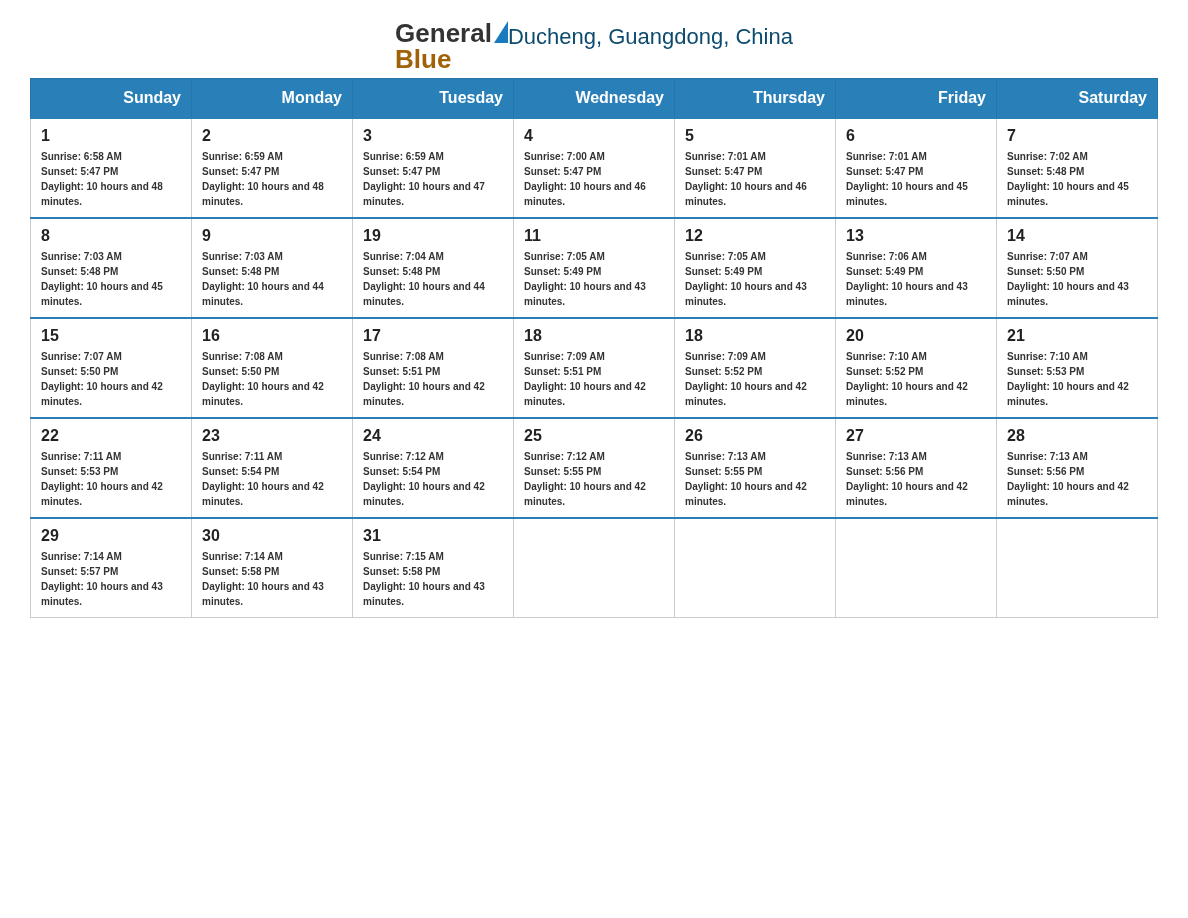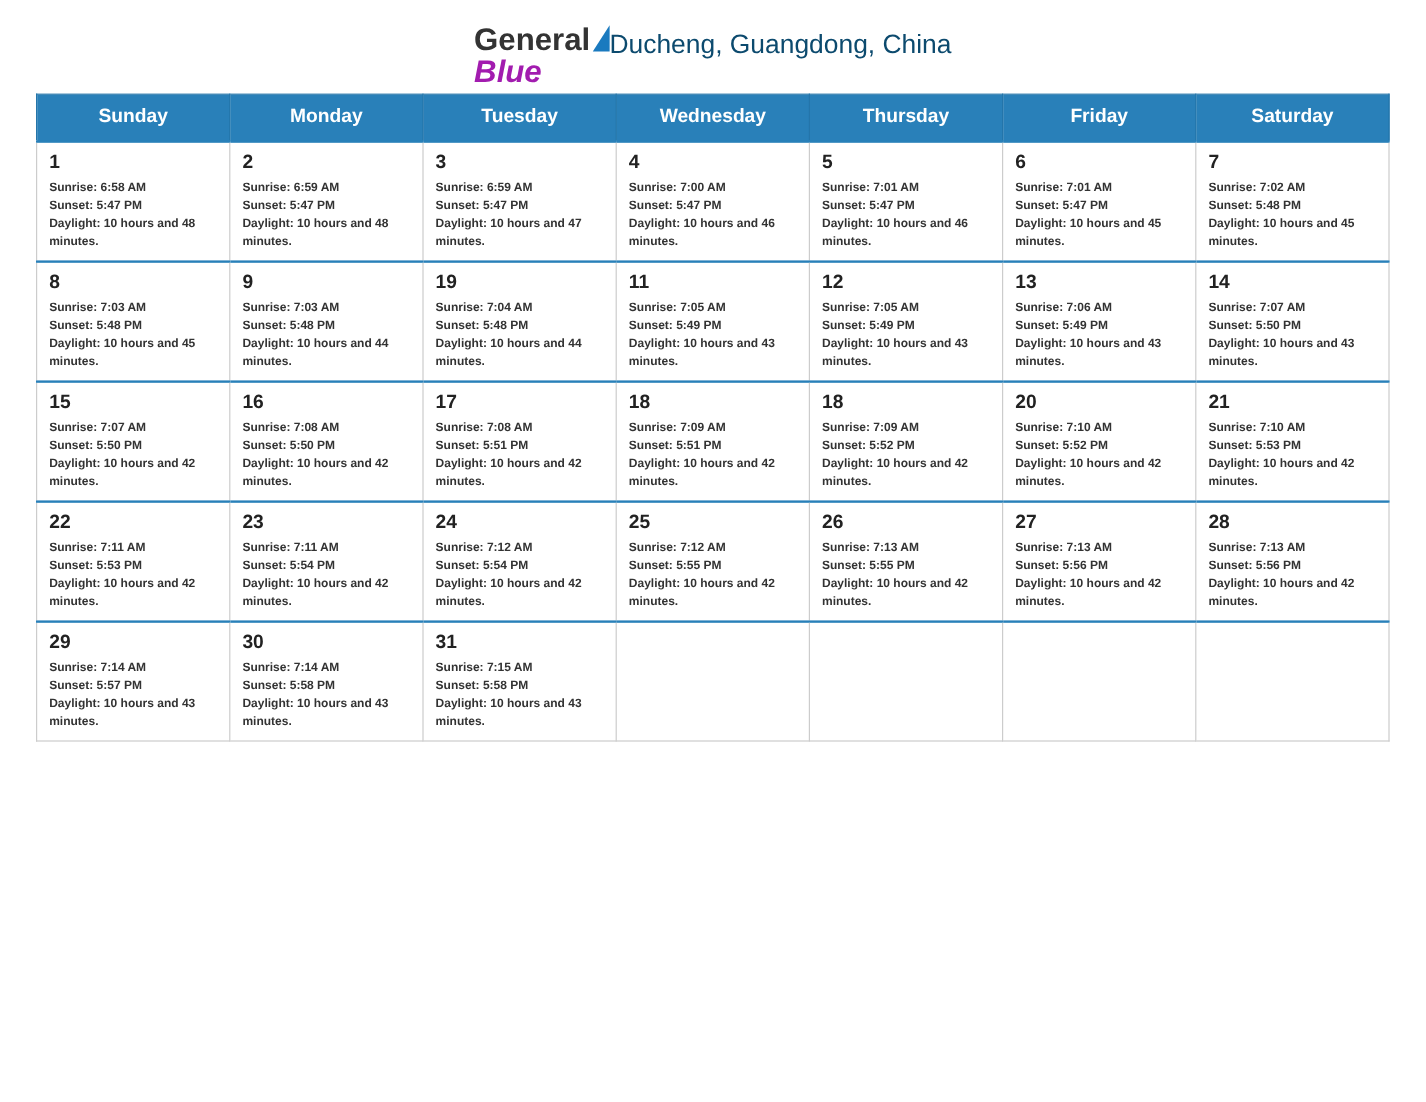--- a/index.html
+++ b/index.html
@@ -21,22 +21,21 @@
       align-items: center;
     }
     .logo-text-general {
       font-size: 26px;
       font-weight: bold;
       color: #333;
     }
     .logo-text-blue {
       font-size: 26px;
       font-weight: bold;
-      color: #a21caf;
-      font-style: italic;
+      color: #a16207;
     }
     .logo-icon {
       width: 0;
       height: 0;
       border-left: 14px solid transparent;
       border-right: 0px solid transparent;
       border-bottom: 22px solid #1a7abf;
       margin-left: 2px;
       margin-top: -2px;
     }
@@ -67,21 +66,21 @@
       width: 100%;
       border-collapse: collapse;
       border: 1px solid #aaa;
     }
     .calendar-table th {
       background-color: #2980b9;
       color: #fff;
       font-size: 16px;
       font-weight: bold;
       padding: 10px 10px;
-      text-align: center;
+      text-align: right;
       border: 1px solid #2475aa;
     }
     .calendar-table td {
       vertical-align: top;
       padding: 8px 10px;
       border: 1px solid #ccc;
       width: 14.28%;
       min-height: 90px;
       font-size: 13px;
       color: #333;

